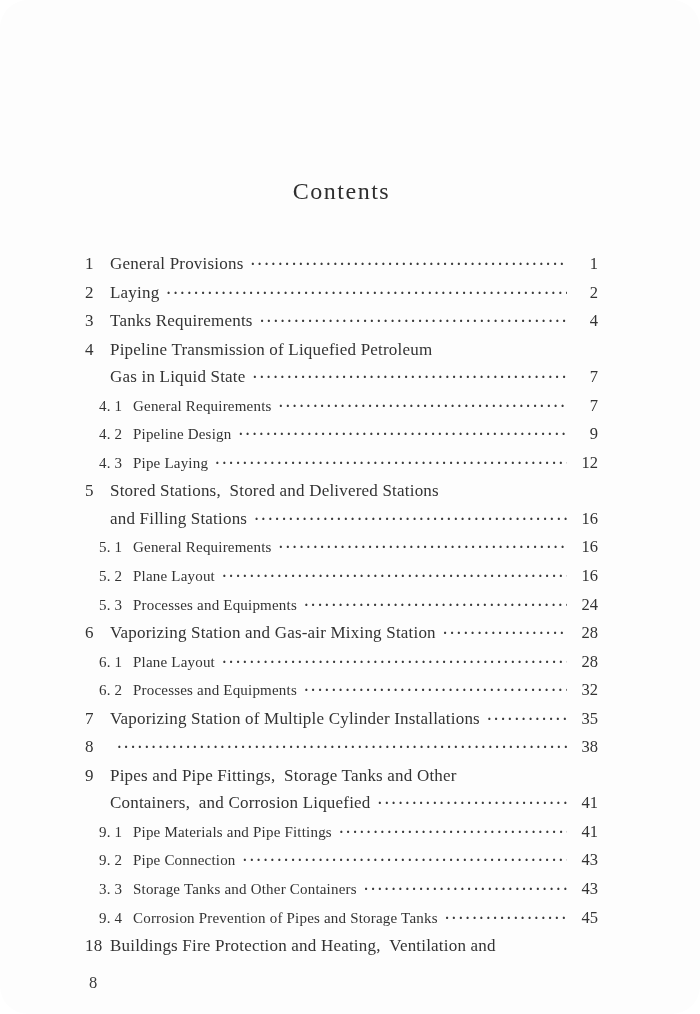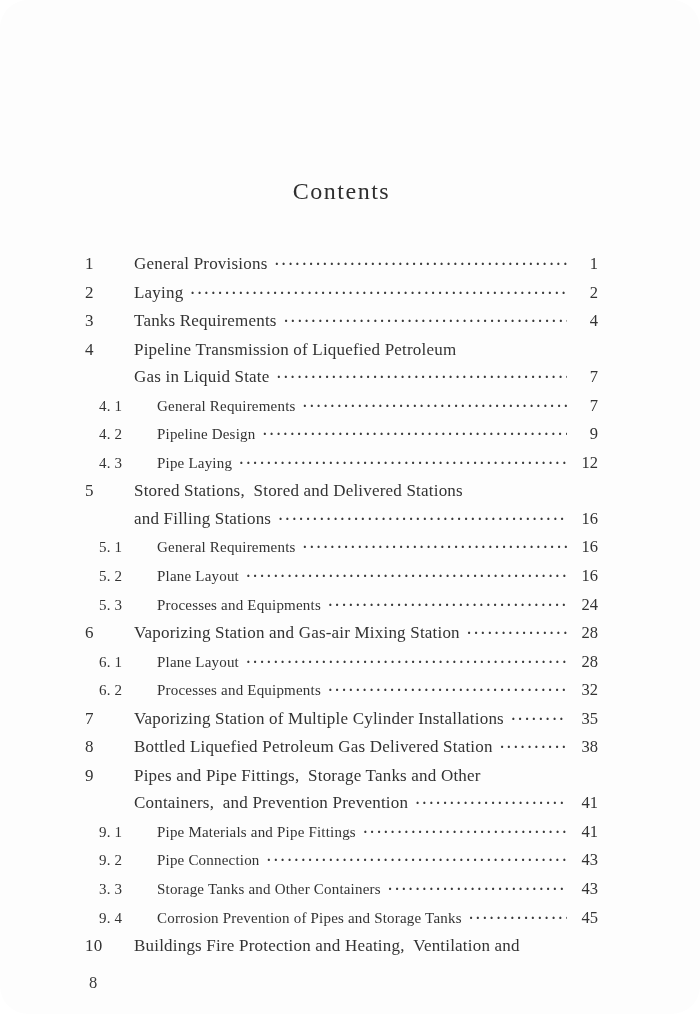--- a/index.html
+++ b/index.html
@@ -32,21 +32,21 @@
     display: flex;
     align-items: baseline;
     line-height: 27.55px;
     font-size: 17px;
     letter-spacing: 0.2px;
     white-space: nowrap;
   }
   .row .num { flex: 0 0 25px; }
   .row.sub { padding-left: 14px; font-size: 15px; font-family: Liberation Serif, serif; }
   .row.sub .num { flex: 0 0 34px; }
-  .row .label { white-space: nowrap; margin-left: 24px; }
+  .row .label { white-space: nowrap; }
   .row .dots {
     flex: 1 1 auto;
     overflow: hidden;
     white-space: nowrap;
     margin: 0 7px;
     font-size: 14px;
     font-weight: 700;
     letter-spacing: 2.2px;
     color: #3a3a3a;
   }
@@ -167,33 +167,32 @@
     <span class="pageno">32</span>
   </div>
       <div class="row main">
     <span class="num">7</span>
     <span class="label">Vaporizing Station of Multiple Cylinder Installations</span>
     <span class="dots">··························································································</span>
     <span class="pageno">35</span>
   </div>
       <div class="row main">
     <span class="num">8</span>
-    <span class="label">Bottled Liquefied Petroleum Gas Delivered Station</span>
     <span class="dots">··························································································</span>
     <span class="pageno">38</span>
   </div>
       <div class="row main">
     <span class="num">9</span>
     <span class="label">Pipes and Pipe Fittings, Storage Tanks and Other</span>
     <span class="dots nodots"></span>
     <span class="pageno"></span>
   </div>
       <div class="row main cont">
     <span class="num"></span>
-    <span class="label">Containers, and Prevention Prevention</span>
+    <span class="label">Containers, and Corrosion Liquefied</span>
     <span class="dots">··························································································</span>
     <span class="pageno">41</span>
   </div>
       <div class="row sub">
     <span class="num">9. 1</span>
     <span class="label">Pipe Materials and Pipe Fittings</span>
     <span class="dots">··························································································</span>
     <span class="pageno">41</span>
   </div>
       <div class="row sub">
@@ -208,20 +207,20 @@
     <span class="dots">··························································································</span>
     <span class="pageno">43</span>
   </div>
       <div class="row sub">
     <span class="num">9. 4</span>
     <span class="label">Corrosion Prevention of Pipes and Storage Tanks</span>
     <span class="dots">··························································································</span>
     <span class="pageno">45</span>
   </div>
       <div class="row main">
-    <span class="num">10</span>
+    <span class="num">18</span>
     <span class="label">Buildings Fire Protection and Heating, Ventilation and</span>
     <span class="dots nodots"></span>
     <span class="pageno"></span>
   </div>
     </div>
   <div class="folio">8</div>
 </div>
 
 </body></html>

